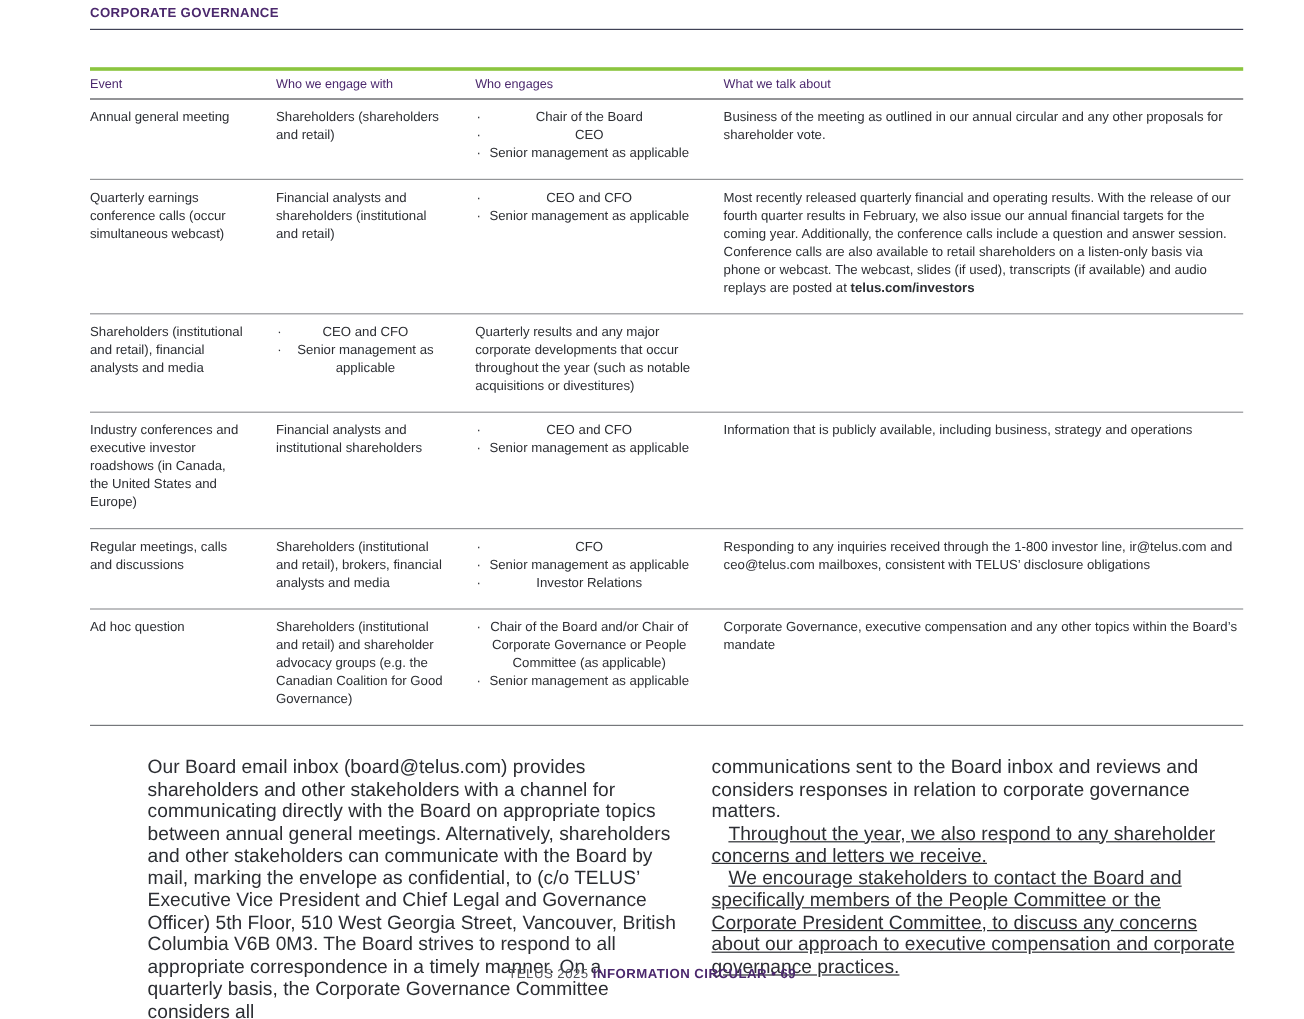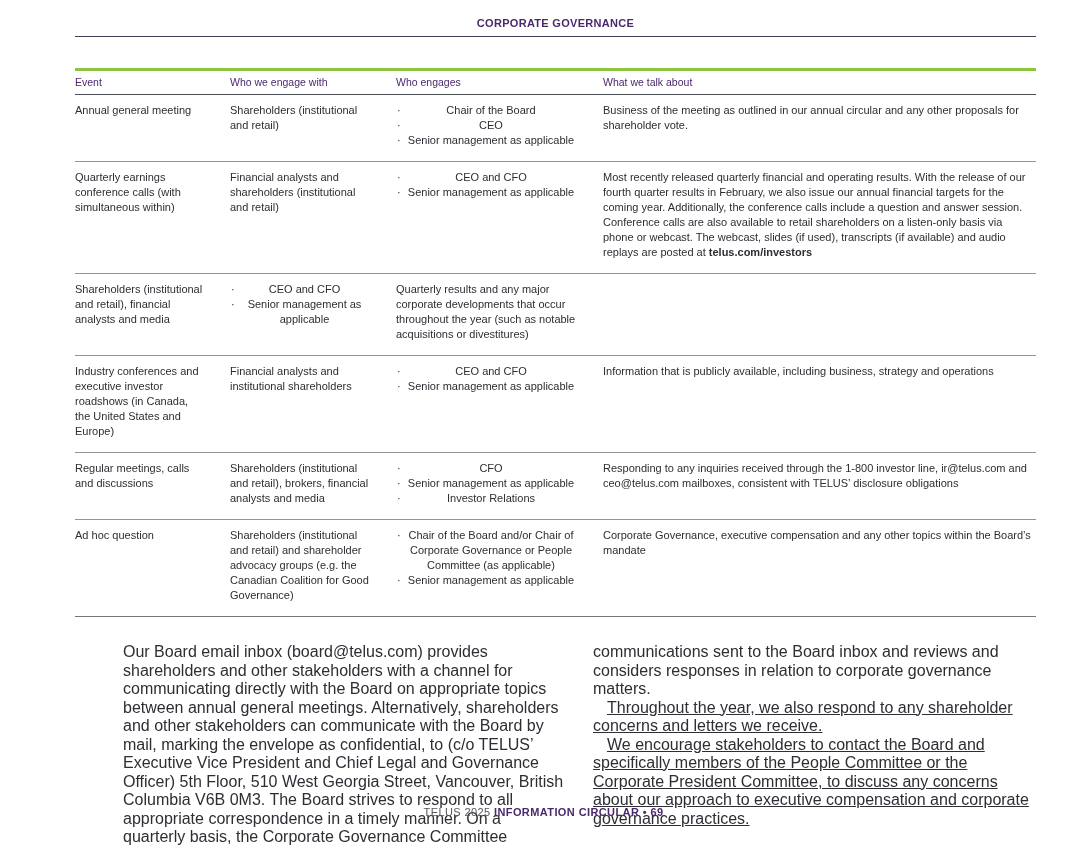--- a/index.html
+++ b/index.html
@@ -9,22 +9,22 @@
     background: #ffffff;
     font-family: "Liberation Sans", sans-serif;
     color: #2c2e33;
     position: relative;
     -webkit-font-smoothing: antialiased;
   }
   .page { position: absolute; inset: 0; padding: 0 51px 0 75px; }
 
   
   .top-label {
-    padding-top: 17px;
-    text-align: center;
+    padding-top: 5px;
+    text-align: left;
     font-size: 11px;
     font-weight: 700;
     letter-spacing: 0.3px;
     color: #4B286D;
   }
   .top-rule {
     margin: 7px 0 0 0;
     border: none;
     border-top: 1.5px solid #3f4156;
   }
@@ -98,35 +98,35 @@
 
     <div class="trow thead">
       <div class="th">Event</div>
       <div class="th">Who we engage with</div>
       <div class="th">Who engages</div>
       <div class="th">What we talk about</div>
     </div>
 
     <div class="trow tbody-row">
       <div class="td">Annual general meeting</div>
-      <div class="td">Shareholders (institutional and retail)</div>
+      <div class="td">Shareholders (shareholders and retail)</div>
       <div class="td">
         <ul class="blist">
           <li>Chair of the Board</li>
           <li>CEO</li>
           <li>Senior management as applicable</li>
         </ul>
       </div>
       <div class="td td-talk">
         <span>Business of the meeting as outlined in our annual circular and any other proposals for shareholder vote.</span>
       </div>
     </div>
 
     <div class="trow tbody-row">
-      <div class="td">Quarterly earnings conference calls (with simultaneous within)</div>
+      <div class="td">Quarterly earnings conference calls (occur simultaneous webcast)</div>
       <div class="td">Financial analysts and shareholders (institutional and retail)</div>
       <div class="td">
         <ul class="blist">
           <li>CEO and CFO</li>
           <li>Senior management as applicable</li>
         </ul>
       </div>
       <div class="td td-talk">
         <span>Most recently released quarterly financial and operating results. With the release of our fourth quarter results in February, we also issue our annual financial targets for the coming year. Additionally, the conference calls include a question and answer session. Conference calls are also available to retail shareholders on a listen-only basis via phone or webcast. The webcast, slides (if used), transcripts (if available) and audio replays are posted at </span><span class="bold">telus.com/investors</span>
       </div>

